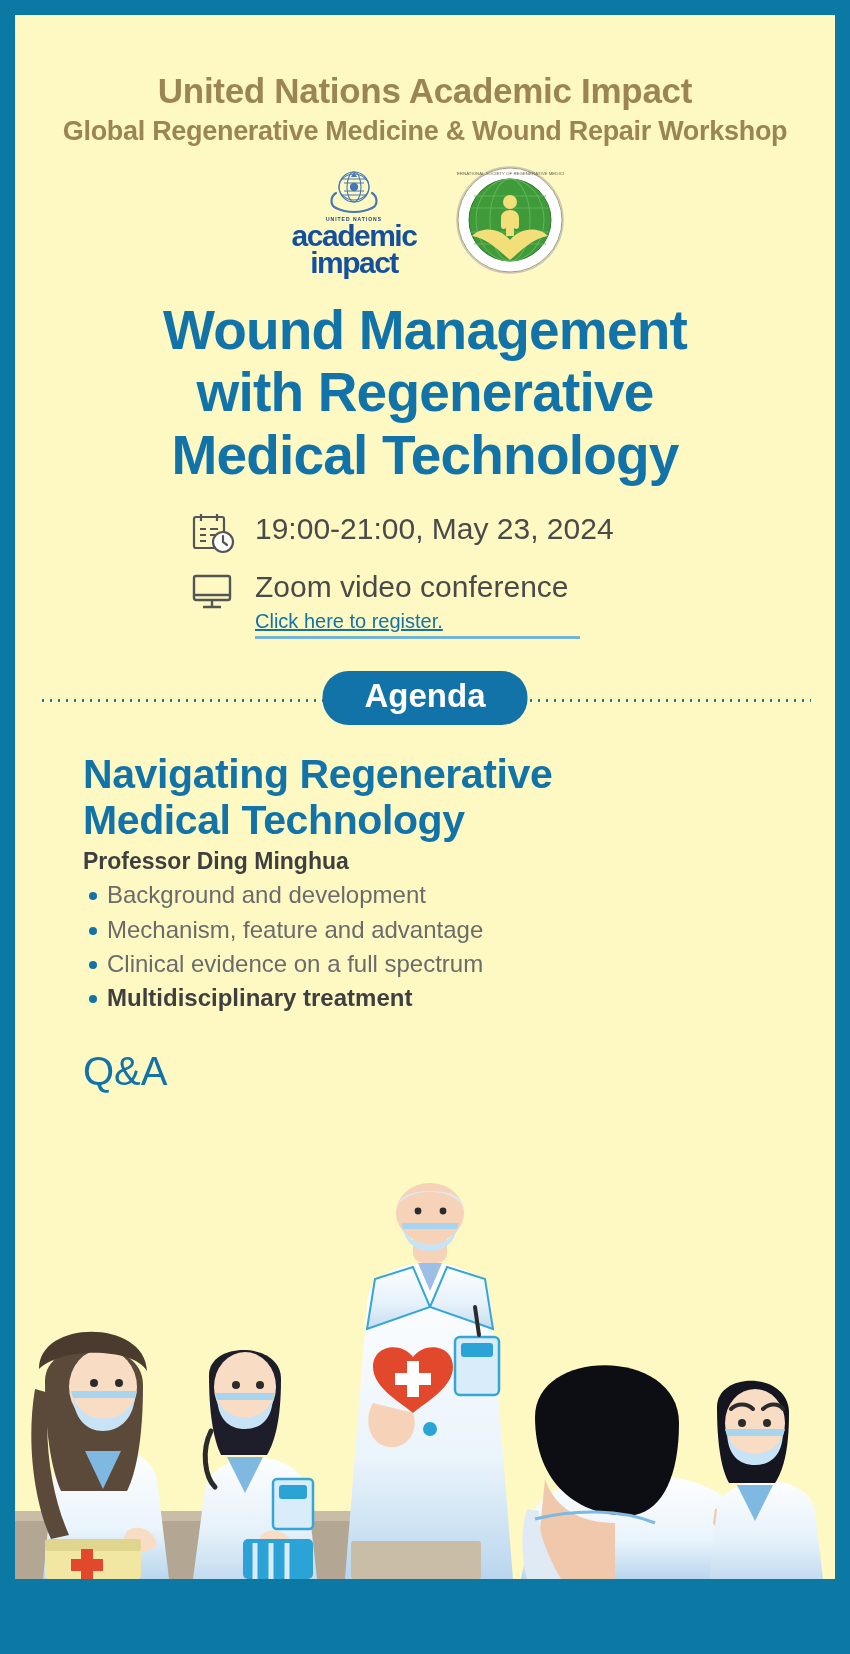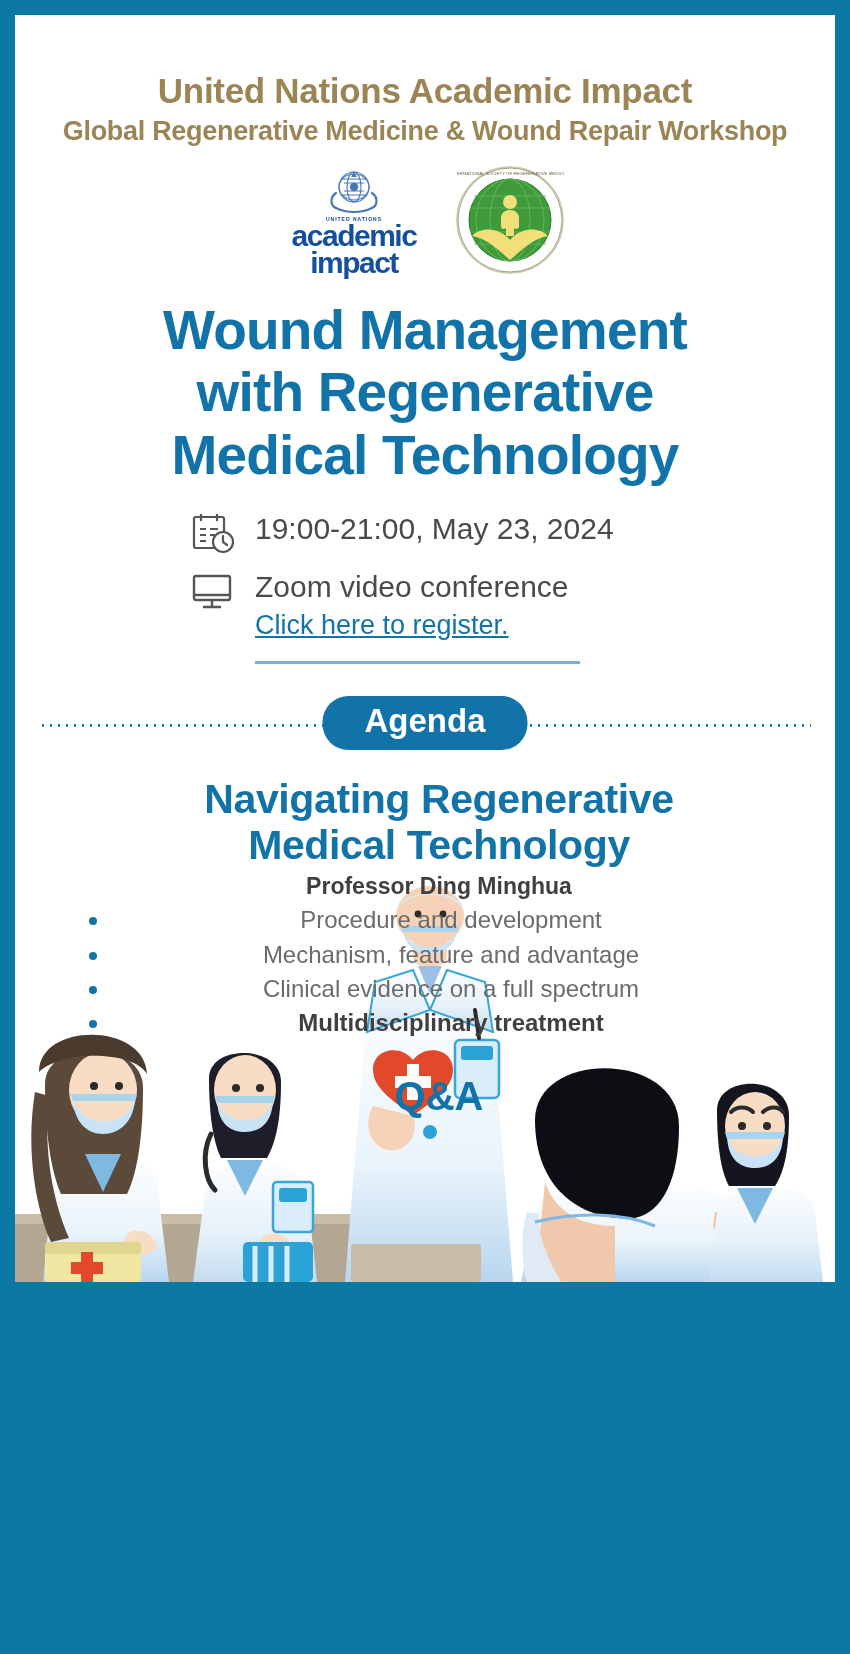--- a/index.html
+++ b/index.html
@@ -10,22 +10,22 @@
     overflow:hidden;
   }
   .poster {
     position:relative;
     width:850px; height:1654px;
     background:#0c78a4;
     padding:15px 15px 40px 15px;
   }
   .panel {
     position:relative;
-    width:820px; height:1267px;
-    background:#ffffff;
+    width:820px; height:1564px;
+    background:#fef9c3;
     overflow:hidden;
   }
 
   
   .header { padding-top:58px; text-align:center; }
   .org-title {
     font-size:35px; font-weight:bold; color:#9b8555;
     letter-spacing:-0.3px; line-height:1.05;
   }
   .org-sub {
@@ -55,64 +55,64 @@
     letter-spacing:-0.8px;
   }
 
   
   .meta { margin-top:22px; padding-left:170px;margin-left:6px; }
   .meta-row { display:flex; align-items:flex-start; gap:18px; }
   .meta-row + .meta-row { margin-top:12px; }
   .meta-ico { width:46px; height:44px; flex:none; margin-top:2px; }
   .meta-text { font-size:30px; color:#4a4a4a; line-height:1.3; }
   .reg-link {
-    display:inline-block; font-size:27px; color:#1273a8;
-    border-bottom:3px solid #74b4d4; padding-bottom:20px;
+    display:inline-block; font-size:20px; color:#1273a8;
+    border-bottom:3px solid #74b4d4; padding-bottom:3px;
     margin-top:4px; width:325px;
   }
 
   
   .agenda-wrap {
     position:relative; margin-top:32px; height:58px;
   }
   .dots {
     position:absolute; left:24px; right:24px; top:28px; height:3px;
     background-image:radial-gradient(circle, #1273a8 1.1px, transparent 1.3px);
     background-size:8px 3px; background-repeat:repeat-x;
   }
   .agenda-pill {
     position:absolute; left:50%; transform:translateX(-50%); top:0;
     background:#1273a8; color:#ffffff;
     font-size:33px; font-weight:bold;
     padding:6px 42px 10px 42px; border-radius:26px;
   }
 
   
-  .content { padding:22px 40px 0 68px; position:relative; z-index:3;text-align:center; }
+  .content { padding:22px 40px 0 68px; position:relative; z-index:3; }
   .sec-title {
     color:#1273a8; font-size:41px; font-weight:bold;
     line-height:1.13; letter-spacing:-0.4px;
   }
   .speaker {
     font-size:23px; font-weight:bold; color:#3f3f3f;
     margin-top:5px;
   }
   ul.bullets { list-style:none; margin-top:3px; }
   ul.bullets li {
     position:relative; padding-left:24px;
     font-size:24px; color:#6b6b6b; line-height:1.42;
   }
   ul.bullets li::before {
     content:""; position:absolute; left:6px; top:14px;
     width:8px; height:8px; border-radius:50%; background:#1273a8;
   }
   ul.bullets li.strong { color:#3f3f3f; font-weight:bold; }
   .sec2 { margin-top:28px; }
   .qa {
-    color:#1273a8; font-size:40px; font-weight:bold;
+    color:#1273a8; font-size:40px; font-weight:normal;
     margin-top:34px;
   }
 
   
   .illus {
     position:absolute; left:0; bottom:0; width:820px; height:400px;
     z-index:1; pointer-events:none;
   }
 </style>
 </head>
@@ -210,21 +210,21 @@
 
     <div class="content">
 
       <div>
         <div class="sec-title">
           <div>Navigating Regenerative</div>
           <div>Medical Technology</div>
         </div>
         <div class="speaker">Professor Ding Minghua</div>
         <ul class="bullets">
-          <li>Procedure and development</li>
+          <li>Background and development</li>
           <li>Mechanism, feature and advantage</li>
           <li>Clinical evidence on a full spectrum</li>
           <li class="strong">Multidisciplinary treatment</li>
         </ul>
       </div>
 
 
       <div class="qa">Q&amp;A</div>
     </div>
 

